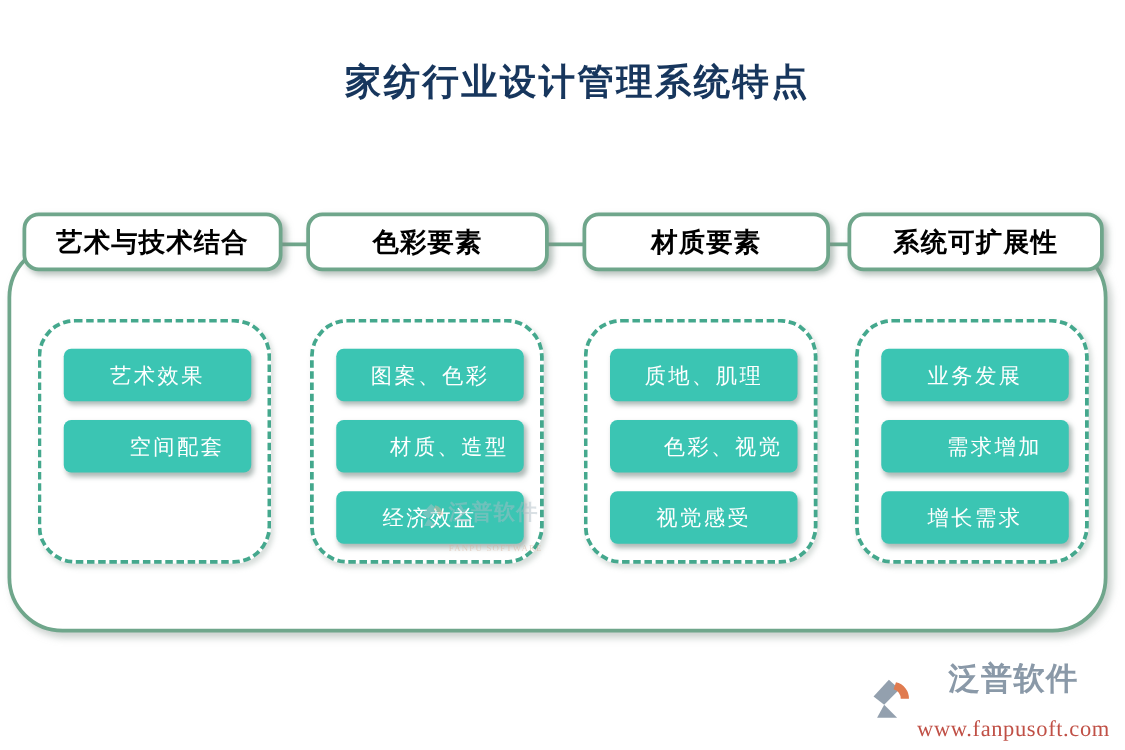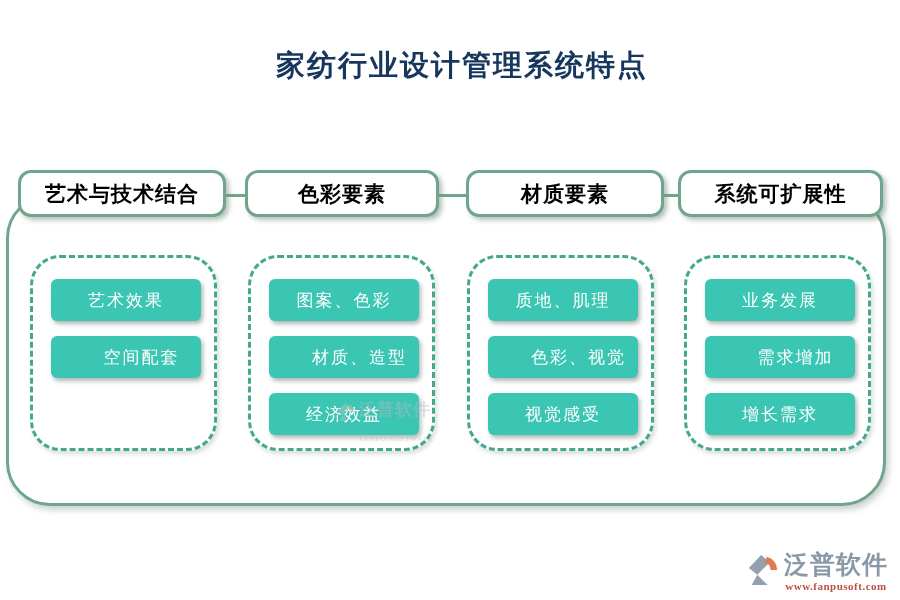--- a/index.html
+++ b/index.html
@@ -38,21 +38,21 @@
 
   .watermark{position:absolute;left:336px;top:401px;display:flex;align-items:flex-start;
              opacity:.45;z-index:5;pointer-events:none;}
   .watermark .wm-text{margin-left:3px;line-height:1;}
   .wm-brand{font-size:17px;font-weight:bold;color:#aebdc6;letter-spacing:1px;}
   .wm-sub{font-size:7px;color:#d7a98f;letter-spacing:1px;margin-top:18px;}
 
   .footer{position:absolute;right:12px;bottom:8px;display:flex;align-items:center;z-index:6;}
   .footer .f-text{margin-left:4px;text-align:center;line-height:1;}
   .f-brand{font-size:25px;font-weight:bold;color:var(--c-footer_brand);letter-spacing:1px;}
-  .f-url{font-size:11px;font-weight:bold;color:var(--c-footer_url);letter-spacing:.5px;margin-top:4px;}
+  .f-url{font-size:18px;font-weight:normal;color:var(--c-footer_url);letter-spacing:.5px;margin-top:18px;}
 </style>
 </head>
 <body>
 
 <div class="stage">
 
   <div class="title">家纺行业设计管理系统特点</div>
 
   <div class="frame"></div>
 

